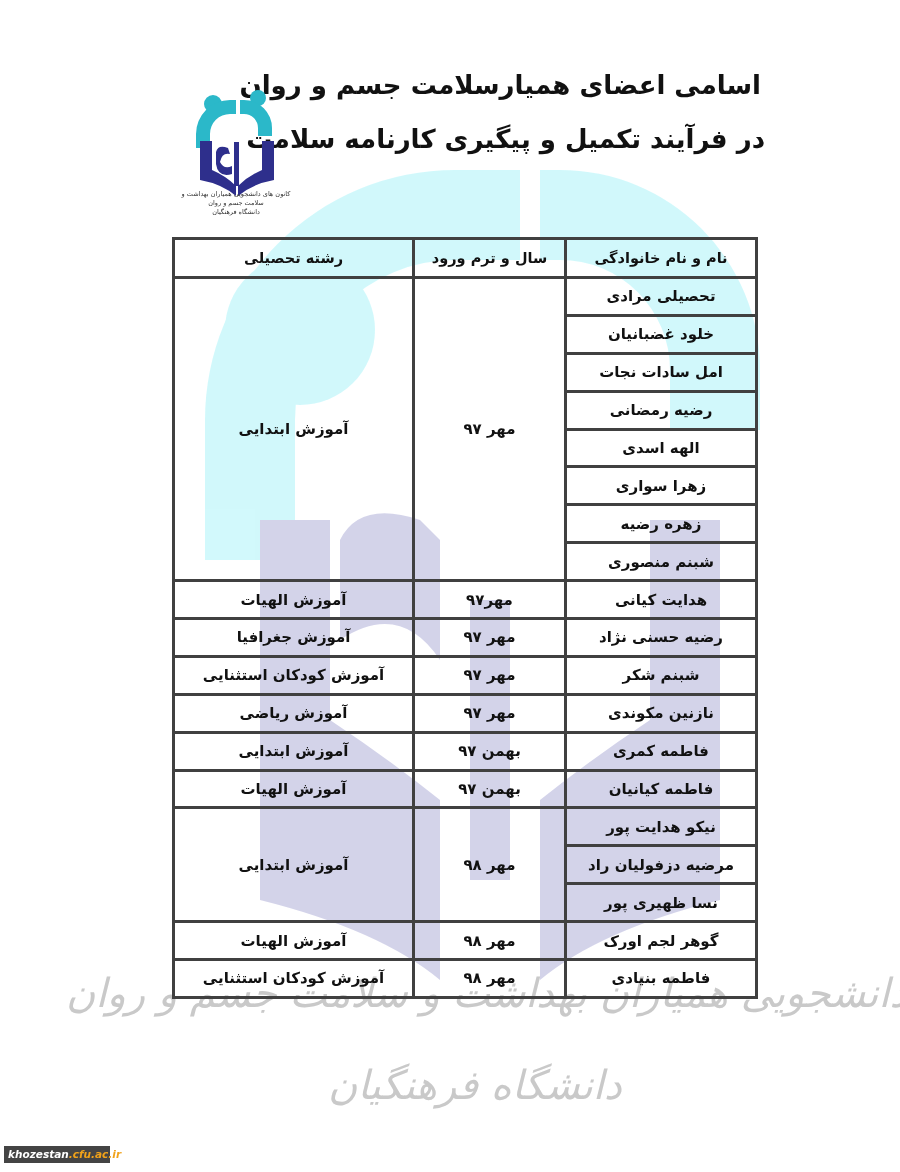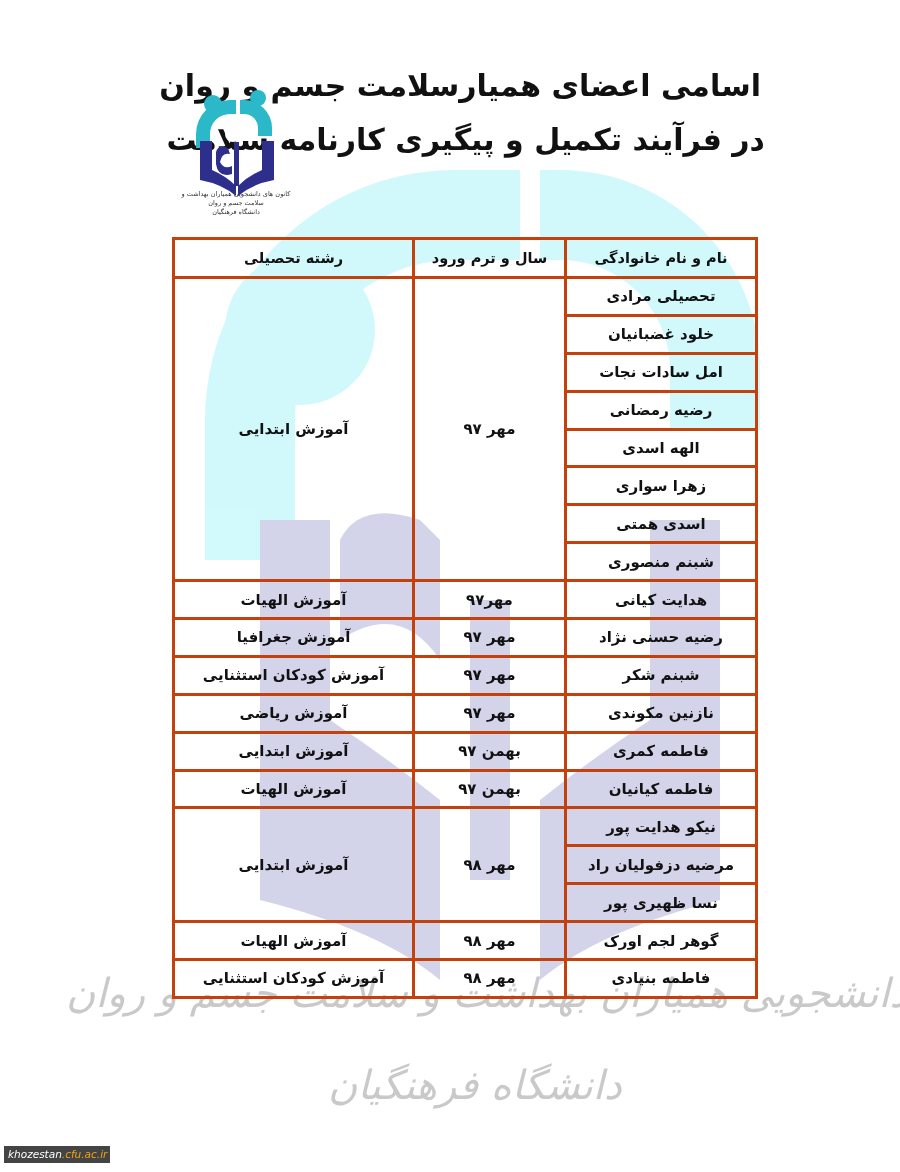--- a/index.html
+++ b/index.html
@@ -6,53 +6,53 @@
   body {
     width: 900px; height: 1172px; background: #ffffff; position: relative; overflow: hidden;
     font-family: "DejaVu Sans", sans-serif;
   }
   .watermark { position: absolute; inset: 0; z-index: 0; pointer-events: none; }
   .title-block {
     position: absolute; left: 300px; top: 72px; width: 465px;
     direction: rtl; text-align: right; z-index: 2;
   }
   .title-line {
-    font-weight: bold; font-size: 30px; color: #111; line-height: 27px;
+    font-weight: bold; font-size: 26px; color: #111; line-height: 27px;
     height: 54px; white-space: nowrap;
   }
   .title-line:first-child { padding-right: 4px; }
   .logo { position: absolute; left: 178px; top: 86px; width: 120px; height: 130px; z-index: 2; }
   .logo-caption {
     position: absolute; left: 176px; top: 190px; width: 120px; direction: rtl; text-align: center;
     font-family: "DejaVu Serif", serif; font-size: 6.5px; color: #333; line-height: 9px; z-index: 2;
   }
   table.members {
     position: absolute; left: 172px; top: 237px; width: 583px;
     border-collapse: collapse; direction: rtl; z-index: 2; table-layout: fixed;
     background: transparent;
   }
   table.members th, table.members td {
-    border: 3px solid #c2410c; text-align: center; vertical-align: middle;
+    border: 3px solid #404040; text-align: center; vertical-align: middle;
     font-weight: bold; font-size: 15px; color: #111; padding: 0; white-space: nowrap;
   }
   table.members th { height: 36px; font-size: 14.5px; }
   table.members td { height: 34.9px; }
   col.c-field { width: 240px; }
   col.c-term { width: 152px; }
   col.c-name { width: 191px; }
   .footer-script {
     position: absolute; z-index: 1; font-family: "DejaVu Serif", serif; color: #c9c9c9;
     direction: rtl; white-space: nowrap; font-style: italic;
   }
   .fs-1 { left: 66px; top: 970px; font-size: 40px; letter-spacing: 2px; }
   .fs-2 { left: 328px; top: 1062px; font-size: 40px; }
   .site-badge {
     position: absolute; left: 4px; top: 1146px; height: 17px; width: 106px;
     background: #444; z-index: 2; font-family: "DejaVu Sans", sans-serif; font-style: italic;
-    font-weight: normal; font-size: 10.5px; line-height: 17px; padding-left: 4px; box-sizing: border-box;
+    font-weight: bold; font-size: 10.5px; line-height: 17px; padding-left: 4px; box-sizing: border-box;
   }
   .site-badge .p1 { color: #ffffff; }
   .site-badge .p2 { color: #f0a21a; }
 </style>
 </head>
 <body>
 
 <svg class="watermark" width="900" height="1172" viewBox="0 0 900 1172">
   <g opacity="0.22">
 
@@ -118,21 +118,21 @@
     <tr>
         <td>رضیه رمضانی</td>
       </tr>
     <tr>
         <td>الهه اسدی</td>
       </tr>
     <tr>
         <td>زهرا سواری</td>
       </tr>
     <tr>
-        <td>اسدی همتی</td>
+        <td>زهره رضیه</td>
       </tr>
     <tr>
         <td>شبنم منصوری</td>
       </tr>
 
     <tr>
       <td>هدایت کیانی</td>
       <td>مهر۹۷</td>
       <td>آموزش الهیات</td>
     </tr>

